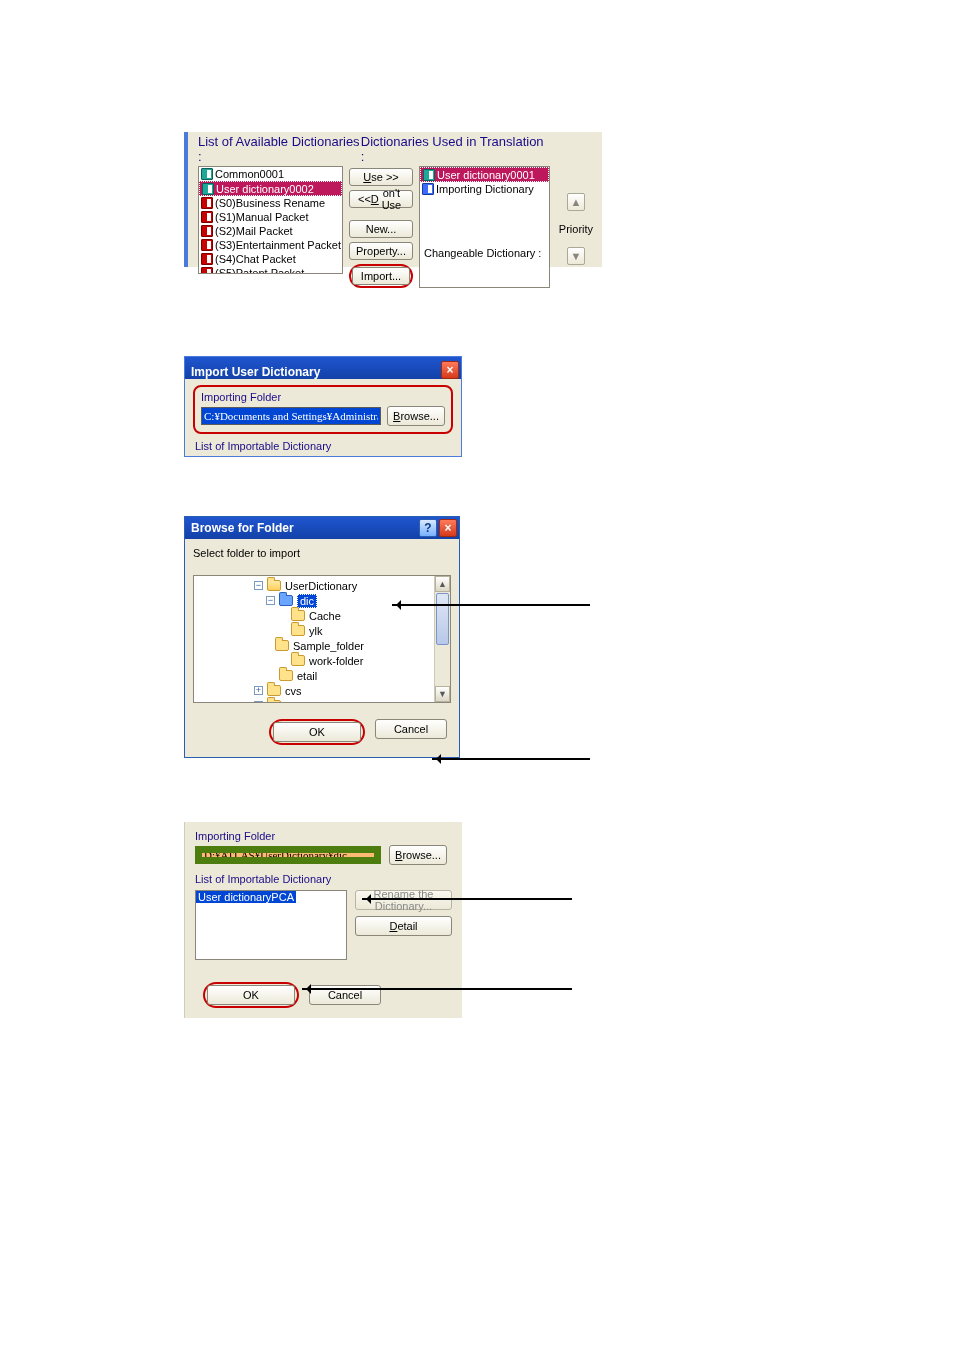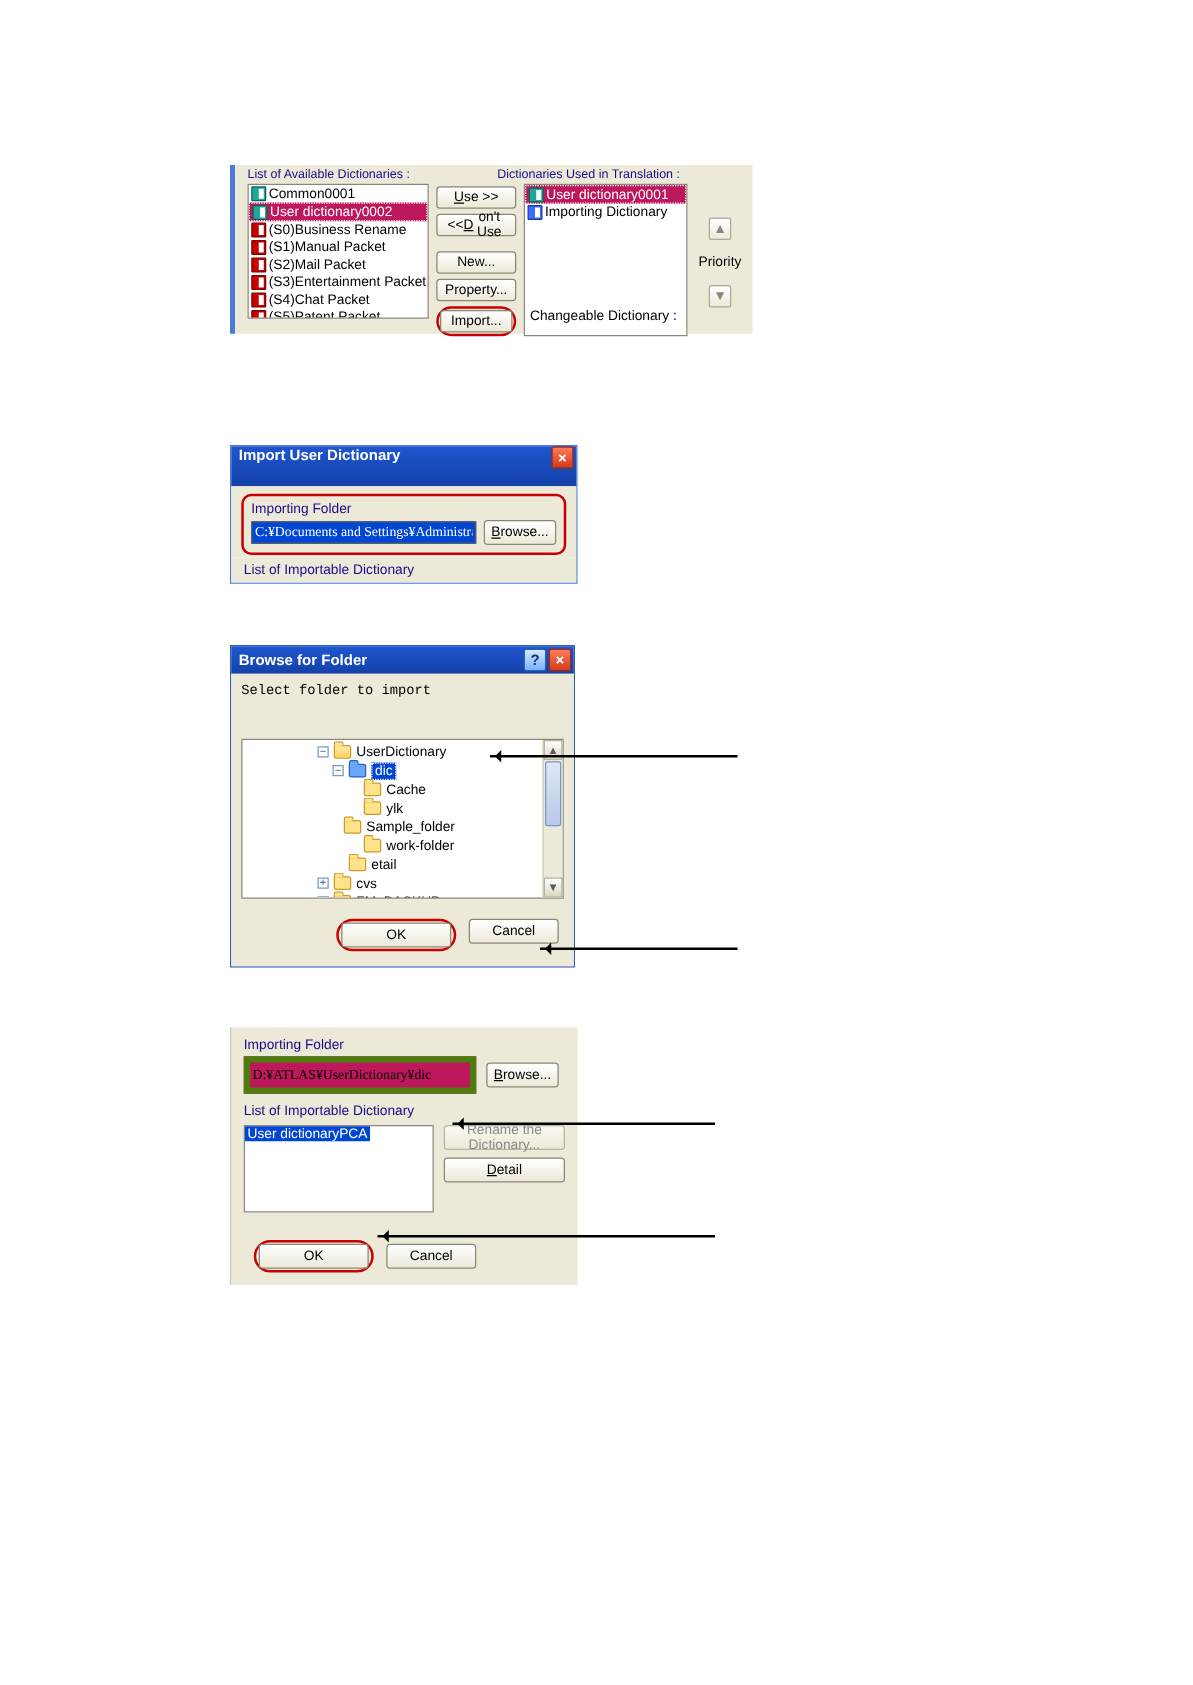--- a/index.html
+++ b/index.html
@@ -90,21 +90,21 @@
   .expander {
     width: 9px; height: 9px;
     border: 1px solid #7a9ac0;
     background: #fff;
     display: inline-flex; align-items: center; justify-content: center;
     font-size: 9px; line-height: 1; color: #2a5aa0;
     cursor: pointer;
   }
 
   .win-label {
-    font-size: 10px;
+    font-size: 13px;
     color: #1a0a8a;
   }
   .group-label { color: #1a0a8a; font-size: 11px; }
 
   
   .arrow-btn {
     width: 18px; height: 18px;
     display: flex; align-items: center; justify-content: center;
     background: linear-gradient(#ffffff, #ece9d8);
     border: 1px solid #aca899;
@@ -191,26 +191,26 @@
   }
 
   
   #panel2 {
     position: absolute;
     left: 184px; top: 356px;
     width: 278px;
     border: 1px solid #4a7bd8;
   }
   #panel2 .titlebar {
-    height: 32px;
+    height: 22px;
     background: linear-gradient(#1f55cf, #1341a8);
     color: #fff;
     font-weight: bold;
     font-size: 12px;
-    display: flex; align-items: flex-start; justify-content: space-between;
+    display: flex; align-items: flex-end; justify-content: space-between;
     padding: 0 2px 0 6px;
   }
   #panel2 .xbtn {
     width: 18px; height: 18px;
     background: linear-gradient(#ff7a5a,#d43a1a);
     border: 1px solid #a02a10;
     border-radius: 2px;
     color: #fff; font-weight: bold;
     display:flex; align-items:center; justify-content:center;
   }
@@ -257,21 +257,21 @@
     display:flex;align-items:center;justify-content:center;
   }
   #panel3 .xbtn {
     width:18px; height:18px;
     background: linear-gradient(#ff7a5a,#d43a1a);
     border:1px solid #a02a10; border-radius:2px;
     color:#fff; font-weight:bold;
     display:flex;align-items:center;justify-content:center;
   }
   #panel3 .body { background:#ece9d8; padding:8px; }
-  #panel3 .instr { color:#000; margin-bottom:32px;font-family:Liberation Mono, monospace; }
+  #panel3 .instr { color:#000; margin-bottom:16px; }
   #panel3 .tree-box {
     background:#fff; border:1px solid #8a867a;
     height: 128px; display:flex;
   }
   #panel3 .tree-body { flex:1; overflow:hidden; padding:2px 0; }
   .tree-row {
     display:flex; align-items:center; gap:4px;
     height:15px; padding-left:4px; white-space:nowrap;
   }
   .tree-sel {
@@ -290,22 +290,22 @@
   #panel4 {
     position: absolute;
     left: 184px; top: 822px;
     width: 278px;
     background:#ece9d8;
     padding: 8px 10px 10px 10px;
     border-left: 1px solid #d0ccba;
   }
   #panel4 .row { display:flex; align-items:center; gap:8px; margin:3px 0; }
   #panel4 .path-input {
-    width: 186px; height:30px; font:11px Tahoma; padding:0 2px;
-    background:#be185d; border:5px solid #4d7c0f;
+    width: 186px; height:18px; font:11px Tahoma; padding:0 2px;
+    background:#fdba74; border:7px solid #4d7c0f;
   }
   #panel4 .listbox {
     background:#fff; border:1px solid #8a867a;
     width: 152px; height: 70px; margin-top:2px;
   }
   #panel4 .listbox .sel {
     background:#0046d5; color:#fff; padding:0 2px; display:inline-block;
   }
   #panel4 .right-buttons {
     display:flex; flex-direction:column; gap:6px; padding-top:2px;

